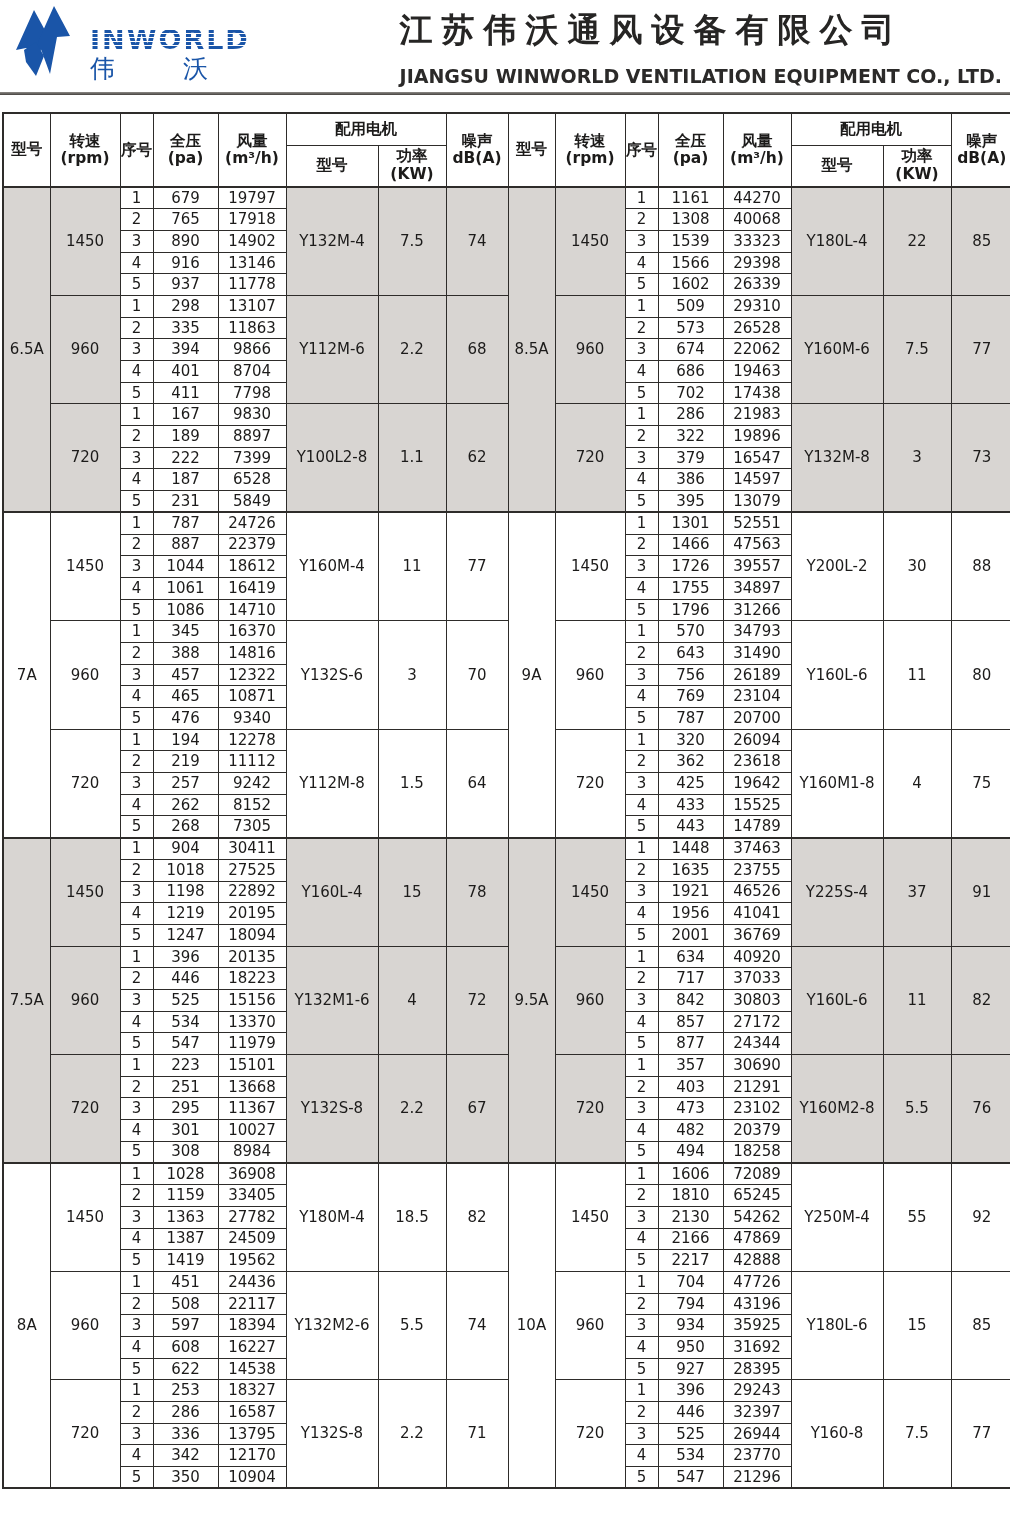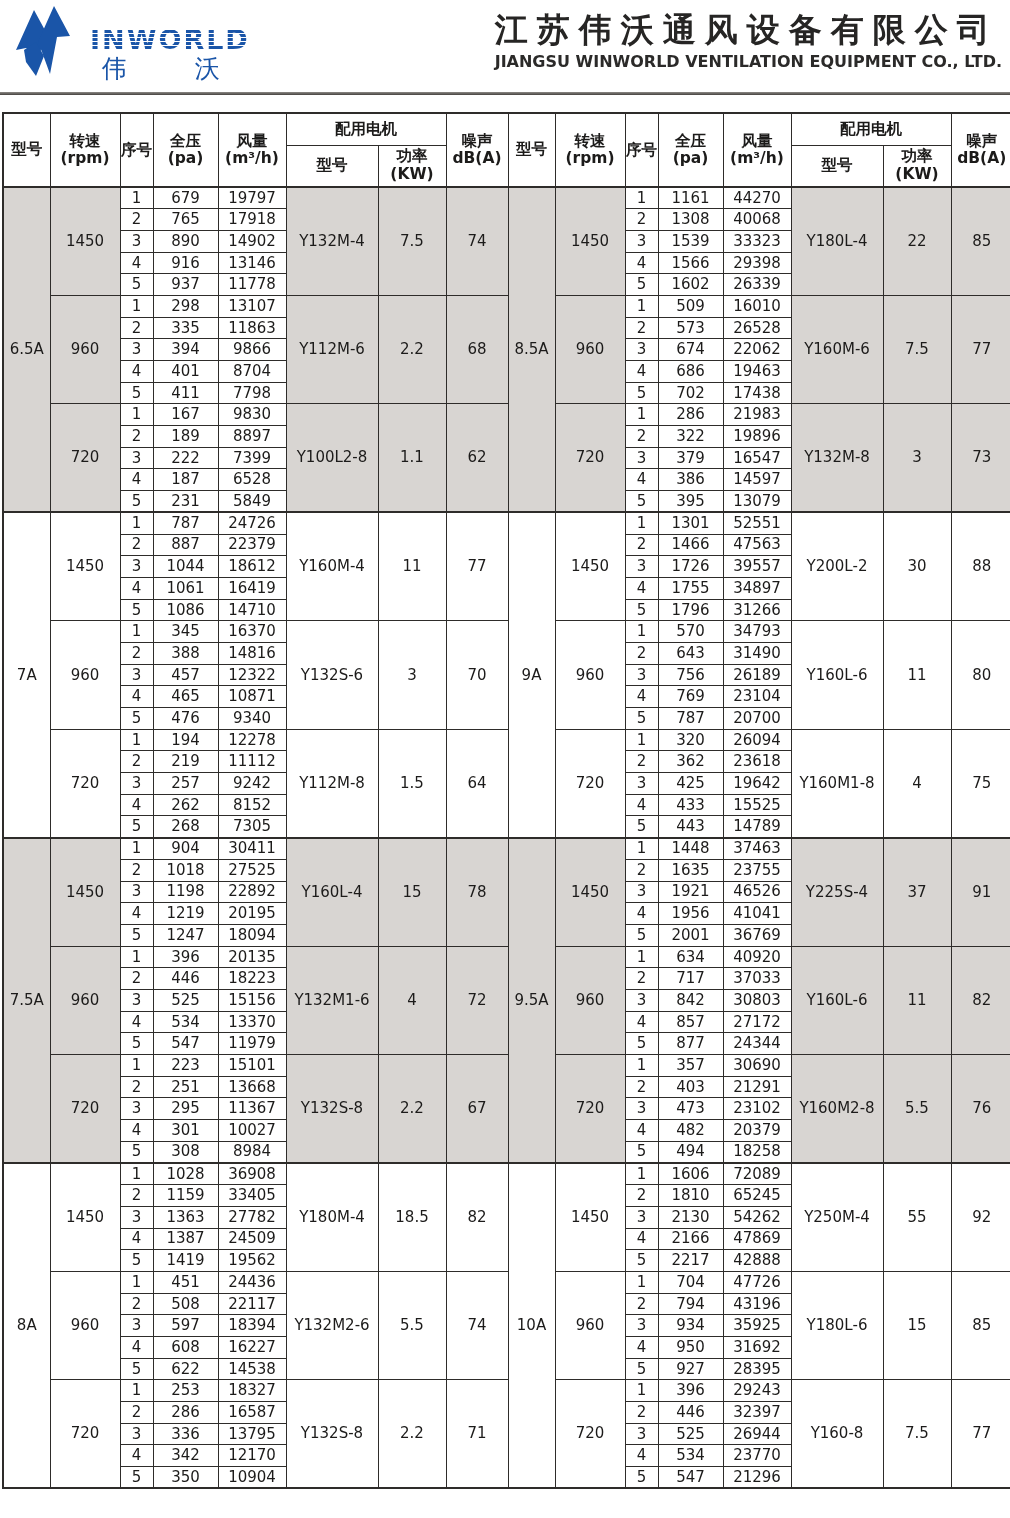--- a/index.html
+++ b/index.html
@@ -17,29 +17,29 @@
   .logo svg{display:block;}
   .brand-text{display:flex;flex-direction:column;margin:22px 0 0 2px;}
   .brand-en{
     font-size:27px;font-weight:800;letter-spacing:2px;line-height:1;
     color:#1a55a8;
     background:repeating-linear-gradient(to bottom,#1a55a8 0 3px,#ffffff 3px 4px);
     -webkit-background-clip:text;background-clip:text;-webkit-text-fill-color:transparent;
   }
   .brand-cn{
     font-size:25px;color:#1a55a8;letter-spacing:30px;line-height:1.15;
-    margin-top:2px;white-space:nowrap;text-align:right;
+    margin-top:2px;white-space:nowrap;
   }
   .company{margin-top:8px;}
   .company-cn{
     font-size:33px;font-weight:bold;letter-spacing:9px;line-height:1.1;
     color:#262524;white-space:nowrap;
   }
   .company-en{
-    font-size:16px;font-weight:bold;color:#2b2a29;margin-top:4px;
+    font-size:19px;font-weight:bold;color:#2b2a29;margin-top:17px;
     letter-spacing:0px;white-space:nowrap;
   }
   .header-divider{height:3px;background:linear-gradient(#8d8a86,#45423f);margin-top:2px;}
   
   table{
     border-collapse:collapse;table-layout:fixed;
     width:1006px;margin:17px 2px 0 2px;
     border:2px solid #2e2c2a;
   }
   th,td{
@@ -184,21 +184,21 @@
         <td class="pre shaded" rowspan="5">960</td>
         <td class="pre">1</td>
         <td class="pre">298</td>
         <td class="pre">13107</td>
         <td class="pre shaded" rowspan="5">Y112M-6</td>
         <td class="pre shaded" rowspan="5">2.2</td>
         <td class="pre shaded" rowspan="5">68</td>
         <td class="pre shaded" rowspan="5">960</td>
         <td class="pre">1</td>
         <td class="pre">509</td>
-        <td class="pre">16010</td>
+        <td class="pre">29310</td>
         <td class="pre shaded" rowspan="5">Y160M-6</td>
         <td class="pre shaded" rowspan="5">7.5</td>
         <td class="pre shaded" rowspan="5">77</td>
       </tr>
       <tr>
         <td class="pre">2</td>
         <td class="pre">335</td>
         <td class="pre">11863</td>
         <td class="pre">2</td>
         <td class="pre">573</td>

